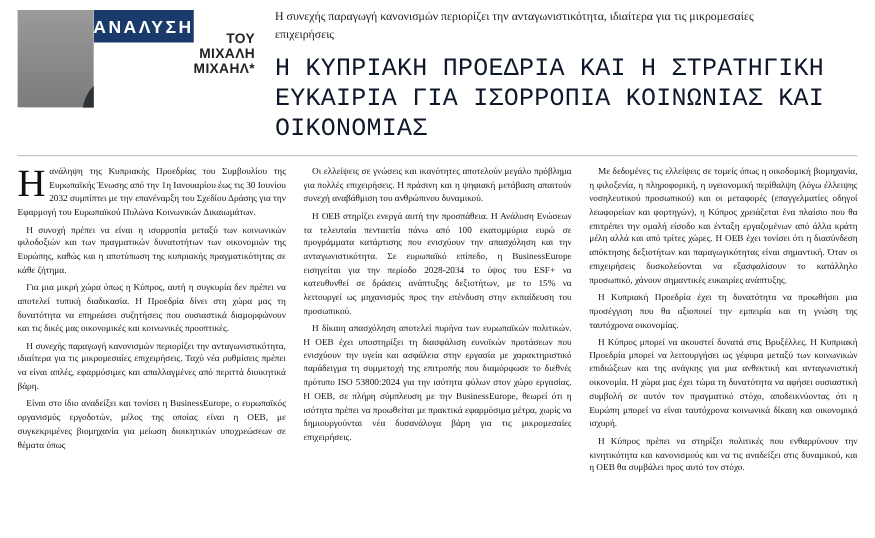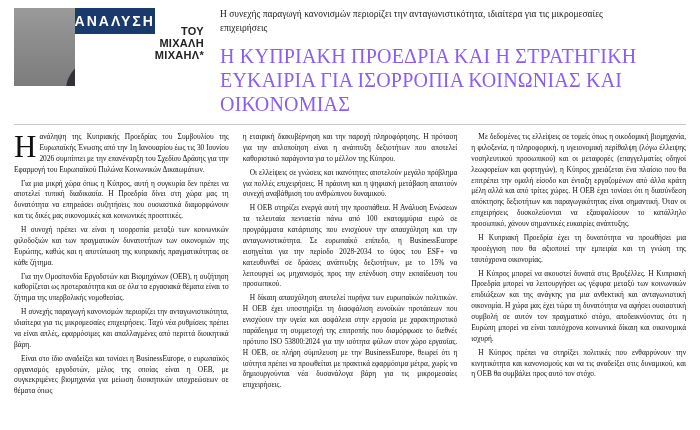--- a/index.html
+++ b/index.html
@@ -136,22 +136,22 @@
   .kicker {
     font-family: "Liberation Serif", serif;
     font-size: 9.5px;
     line-height: 1.45;
     color: #1a1a1a;
     max-width: 420px;
     margin-bottom: 8px;
   }
 
   .headline {
-    font-family: Liberation Serif, serif;
-    color: #8b5cf6;
+    font-family: Liberation Mono, monospace;
+    color: #0f172a;
     font-size: 20px;
     line-height: 1.22;
     letter-spacing: 0.2px;
     max-width: 470px;
   }
 
   .rule {
     border: 0;
     border-top: 1px solid #c8c8c8;
     margin: 6px 14px 0 14px;
@@ -224,30 +224,28 @@
       <div class="headline">Η ΚΥΠΡΙΑΚΗ ΠΡΟΕΔΡΙΑ ΚΑΙ Η ΣΤΡΑΤΗΓΙΚΗ ΕΥΚΑΙΡΙΑ ΓΙΑ ΙΣΟΡΡΟΠΙΑ ΚΟΙΝΩΝΙΑΣ ΚΑΙ ΟΙΚΟΝΟΜΙΑΣ</div>
     </div>
 
   </div>
 
   <hr class="rule">
 
   <div class="columns">
 
     <div class="col">
-      <p class="first"><span class="dropcap">Η</span><span>ανάληψη της Κυπριακής Προεδρίας του Συμβουλίου της Ευρωπαϊκής Ένωσης από την 1η Ιανουαρίου έως τις 30 Ιουνίου 2026 συμπίπτει με την επανέναρξη του Σχεδίου Δράσης για την Εφαρμογή του Ευρωπαϊκού Πυλώνα Κοινωνικών Δικαιωμάτων.</span></p>
+      <p class="first"><span class="dropcap">Η</span><span>ανάληψη της Κυπριακής Προεδρίας του Συμβουλίου της Ευρωπαϊκής Ένωσης από την 1η Ιανουαρίου έως τις 30 Ιουνίου 2032 συμπίπτει με την επανέναρξη του Σχεδίου Δράσης για την Εφαρμογή του Ευρωπαϊκού Πυλώνα Κοινωνικών Δικαιωμάτων.</span></p>
+      <p>Η συνοχή πρέπει να είναι η ισορροπία μεταξύ των κοινωνικών φιλοδοξιών και των πραγματικών δυνατοτήτων των οικονομιών της Ευρώπης, καθώς και η αποτύπωση της κυπριακής πραγματικότητας σε κάθε ζήτημα.</p>
       <p>Για μια μικρή χώρα όπως η Κύπρος, αυτή η συγκυρία δεν πρέπει να αποτελεί τυπική διαδικασία. Η Προεδρία δίνει στη χώρα μας τη δυνατότητα να επηρεάσει συζητήσεις που ουσιαστικά διαμορφώνουν και τις δικές μας οικονομικές και κοινωνικές προοπτικές.</p>
-      <p>Η συνοχή πρέπει να είναι η ισορροπία μεταξύ των κοινωνικών φιλοδοξιών και των πραγματικών δυνατοτήτων των οικονομιών της Ευρώπης, καθώς και η αποτύπωση της κυπριακής πραγματικότητας σε κάθε ζήτημα.</p>
-      <p>Για την Ομοσπονδία Εργοδοτών και Βιομηχάνων (ΟΕΒ), η συζήτηση καθορίζεται ως προτεραιότητα και σε όλα τα εργασιακά θέματα είναι το ζήτημα της υπερβολικής νομοθεσίας.</p>
       <p>Η συνεχής παραγωγή κανονισμών περιορίζει την ανταγωνιστικότητα, ιδιαίτερα για τις μικρομεσαίες επιχειρήσεις. Ταχύ νέα ρυθμίσεις πρέπει να είναι απλές, εφαρμόσιμες και απαλλαγμένες από περιττά διοικητικά βάρη.</p>
       <p>Είναι στο ίδιο αναδείξει και τονίσει η BusinessEurope, ο ευρωπαϊκός οργανισμός εργοδοτών, μέλος της οποίας είναι η ΟΕΒ, με συγκεκριμένες βιομηχανία για μείωση διοικητικών υποχρεώσεων σε θέματα όπως</p>
     </div>
 
     <div class="col">
-      <p class="first">η εταιρική διακυβέρνηση και την παροχή πληροφόρησης. Η πρόταση για την απλοποίηση είναι η ανάπτυξη δεξιοτήτων που αποτελεί καθοριστικό παράγοντα για το μέλλον της Κύπρου.</p>
       <p>Οι ελλείψεις σε γνώσεις και ικανότητες αποτελούν μεγάλο πρόβλημα για πολλές επιχειρήσεις. Η πράσινη και η ψηφιακή μετάβαση απαιτούν συνεχή αναβάθμιση του ανθρώπινου δυναμικού.</p>
       <p>Η ΟΕΒ στηρίζει ενεργά αυτή την προσπάθεια. Η Ανάλυση Ενώσεων τα τελευταία πενταετία πάνω από 100 εκατομμύρια ευρώ σε προγράμματα κατάρτισης που ενισχύουν την απασχόληση και την ανταγωνιστικότητα. Σε ευρωπαϊκό επίπεδο, η BusinessEurope εισηγείται για την περίοδο 2028-2034 το ύψος του ESF+ να κατευθυνθεί σε δράσεις ανάπτυξης δεξιοτήτων, με το 15% να λειτουργεί ως μηχανισμός προς την επένδυση στην εκπαίδευση του προσωπικού.</p>
       <p>Η δίκαιη απασχόληση αποτελεί πυρήνα των ευρωπαϊκών πολιτικών. Η ΟΕΒ έχει υποστηρίξει τη διασφάλιση ευνοϊκών προτάσεων που ενισχύουν την υγεία και ασφάλεια στην εργασία με χαρακτηριστικό παράδειγμα τη συμμετοχή της επιτροπής που διαμόρφωσε το διεθνές πρότυπο ISO 53800:2024 για την ισότητα φύλων στον χώρο εργασίας. Η ΟΕΒ, σε πλήρη σύμπλευση με την BusinessEurope, θεωρεί ότι η ισότητα πρέπει να προωθείται με πρακτικά εφαρμόσιμα μέτρα, χωρίς να δημιουργούνται νέα δυσανάλογα βάρη για τις μικρομεσαίες επιχειρήσεις.</p>
     </div>
 
     <div class="col">
       <p>Με δεδομένες τις ελλείψεις σε τομείς όπως η οικοδομική βιομηχανία, η φιλοξενία, η πληροφορική, η υγειονομική περίθαλψη (λόγω έλλειψης νοσηλευτικού προσωπικού) και οι μεταφορές (επαγγελματίες οδηγοί λεωφορείων και φορτηγών), η Κύπρος χρειάζεται ένα πλαίσιο που θα επιτρέπει την ομαλή είσοδο και ένταξη εργαζομένων από άλλα κράτη μέλη αλλά και από τρίτες χώρες. Η ΟΕΒ έχει τονίσει ότι η διασύνδεση απόκτησης δεξιοτήτων και παραγωγικότητας είναι σημαντική. Όταν οι επιχειρήσεις δυσκολεύονται να εξασφαλίσουν το κατάλληλο προσωπικό, χάνουν σημαντικές ευκαιρίες ανάπτυξης.</p>
       <p>Η Κυπριακή Προεδρία έχει τη δυνατότητα να προωθήσει μια προσέγγιση που θα αξιοποιεί την εμπειρία και τη γνώση της ταυτόχρονα οικονομίας.</p>
       <p>Η Κύπρος μπορεί να ακουστεί δυνατά στις Βρυξέλλες. Η Κυπριακή Προεδρία μπορεί να λειτουργήσει ως γέφυρα μεταξύ των κοινωνικών επιδιώξεων και της ανάγκης για μια ανθεκτική και ανταγωνιστική οικονομία. Η χώρα μας έχει τώρα τη δυνατότητα να αφήσει ουσιαστική συμβολή σε αυτόν τον πραγματικό στόχο, αποδεικνύοντας ότι η Ευρώπη μπορεί να είναι ταυτόχρονα κοινωνικά δίκαιη και οικονομικά ισχυρή.</p>
       <p>Η Κύπρος πρέπει να στηρίξει πολιτικές που ενθαρρύνουν την κινητικότητα και κανονισμούς και να τις αναδείξει στις δυναμικού, και η ΟΕΒ θα συμβάλει προς αυτό τον στόχο.</p>

